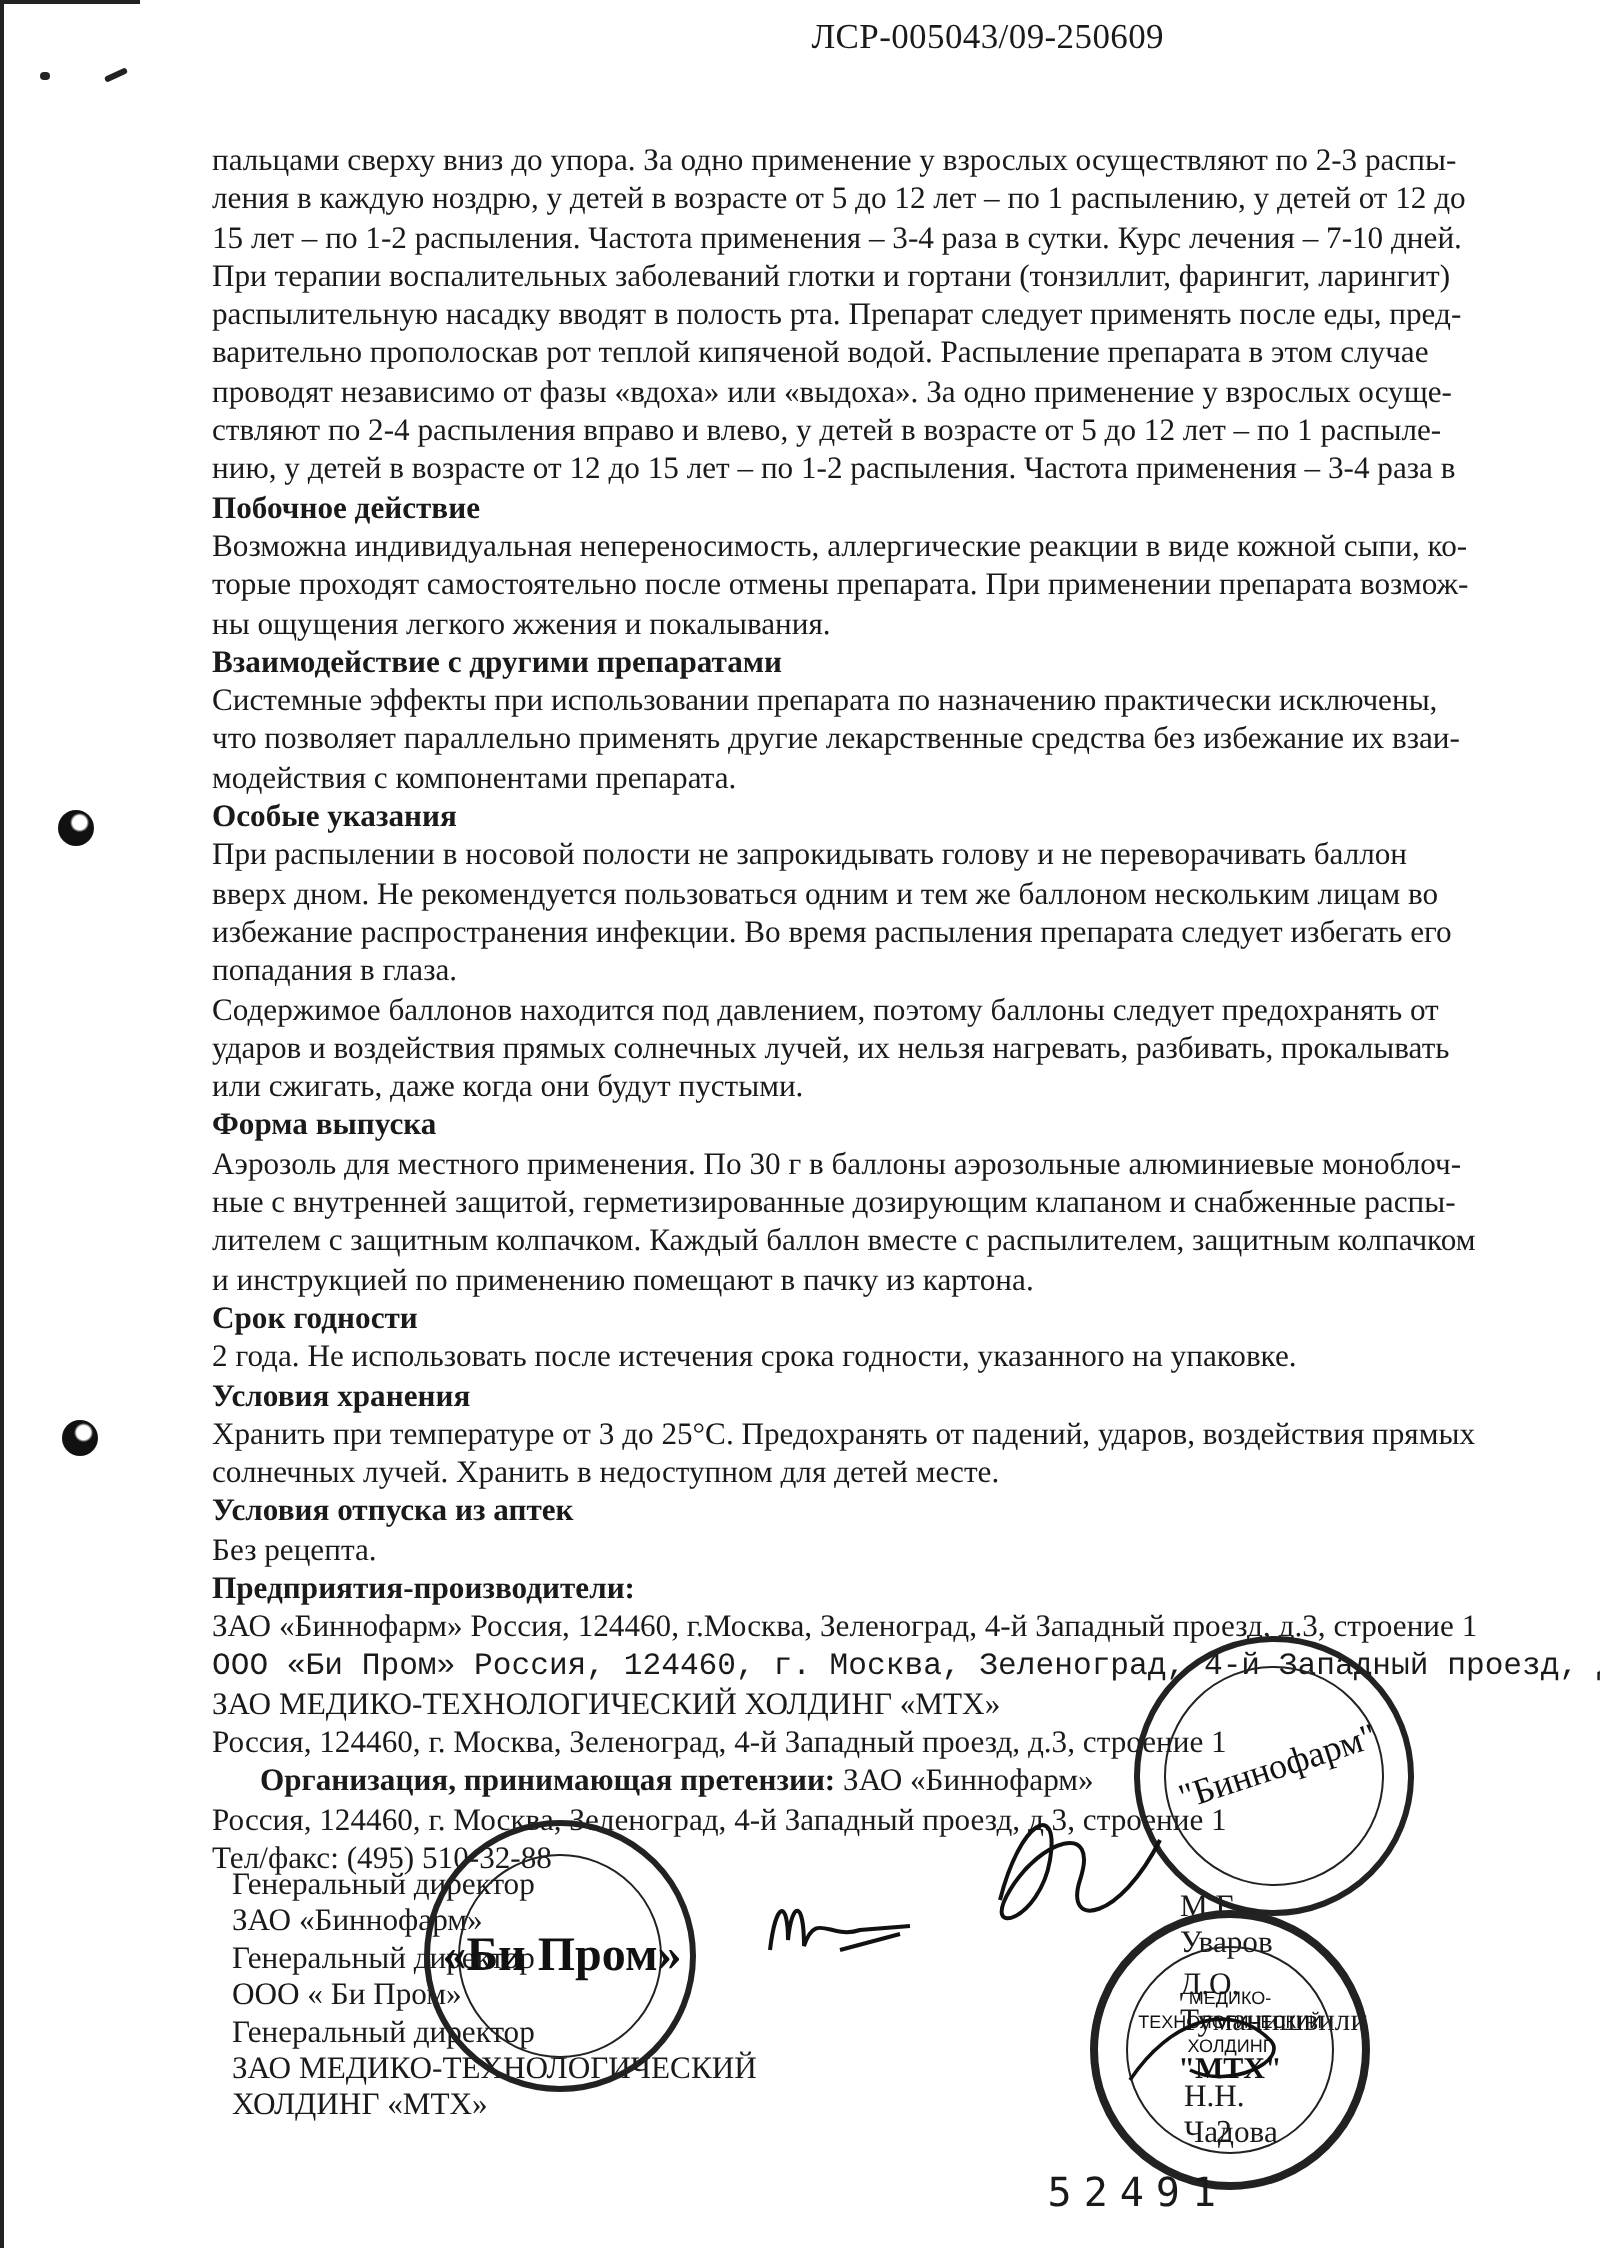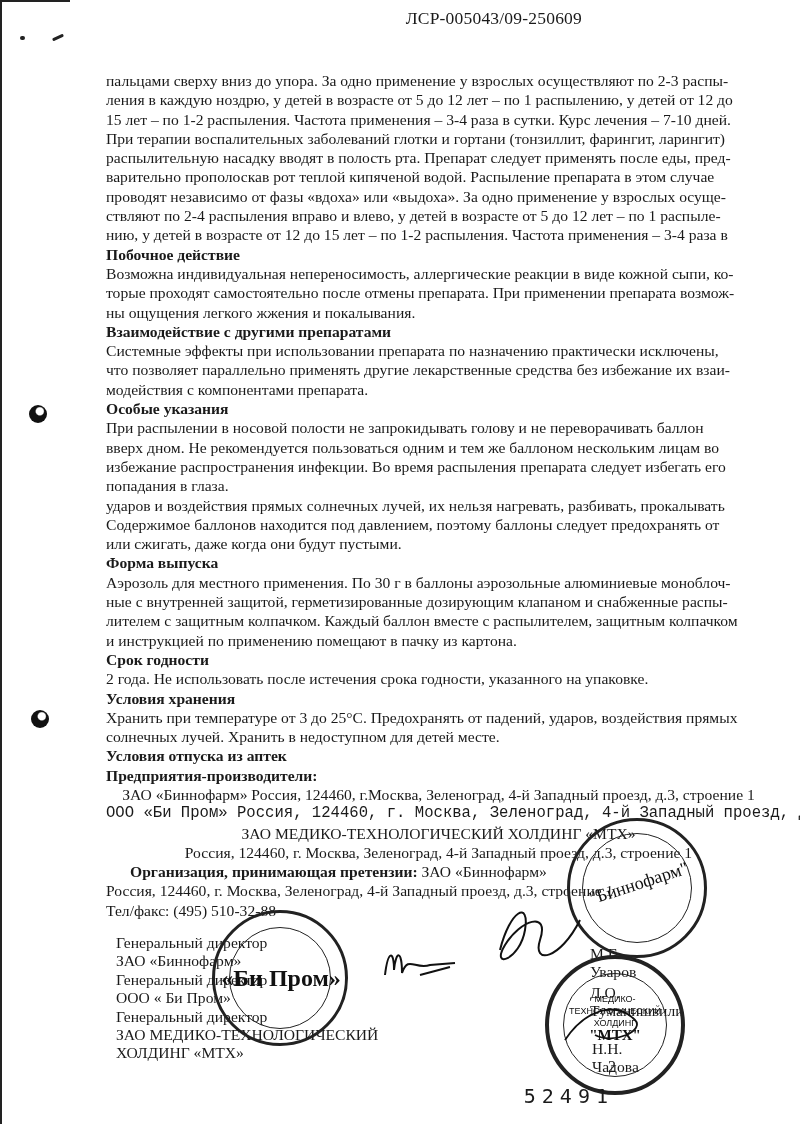--- a/index.html
+++ b/index.html
@@ -7,21 +7,21 @@
          font-family: "Liberation Serif", "DejaVu Serif", serif; color: #1a1a1a; }
   .page { position: absolute; left: 0; top: 0; width: 644px; height: 1124px; background: #fff; }
   .left-edge { position: absolute; left: 0; top: 0; width: 2px; height: 1124px; background: #222; }
   .top-edge { position: absolute; left: 0; top: 0; width: 70px; height: 2px; background: #222; }
   .scan-mark { position: absolute; background: #222; border-radius: 2px; }
   .doc-id { position: absolute; right: 62px; top: 8px; font-size: 17.5px; letter-spacing: 0.2px; }
   .content { position: absolute; left: 106px; top: 71px; width: 665px; font-size: 15.6px; line-height: 19.3px; }
   .content p { margin: 0; text-align: left; }
   .content h3 { margin: 0; font-size: 15.6px; font-weight: bold; line-height: 19.3px; }
   .line { white-space: nowrap; display: block; }
-  .addr-line { white-space: nowrap; display: block; font-size: 15.6px; text-align: center; }
+  .addr-line { white-space: nowrap; display: block; font-size: 15.6px; }
   .bold { font-weight: bold; margin-left: 24px; }
   .punch { position: absolute; width: 18px; height: 18px; border-radius: 50%;
            background: radial-gradient(circle at 60% 35%, #fff 0 22%, #111 30%); }
   .signatories { position: absolute; left: 116px; top: 934px; font-size: 15.6px; line-height: 18.4px; }
   .sig-name { position: absolute; font-size: 15.6px; }
   .page-num { position: absolute; right: 28px; top: 1058px; font-size: 16px; }
   .reg-num { position: absolute; right: 30px; top: 1084px; font-size: 20px; letter-spacing: 6px;
              font-family: "DejaVu Sans Mono", monospace; }
   .stamp { position: absolute; border-radius: 50%; border: 3px solid #222; box-sizing: border-box; }
   .stamp-inner { position: absolute; border-radius: 50%; border: 1.5px solid #222; box-sizing: border-box; }
@@ -68,22 +68,22 @@
       <span class="line">что позволяет параллельно применять другие лекарственные средства без избежание их взаи-</span>
       <span class="line">модействия с компонентами препарата.</span>
     </p>
 
     <h3>Особые указания</h3>
     <p>
       <span class="line">При распылении в носовой полости не запрокидывать голову и не переворачивать баллон</span>
       <span class="line">вверх дном. Не рекомендуется пользоваться одним и тем же баллоном нескольким лицам во</span>
       <span class="line">избежание распространения инфекции. Во время распыления препарата следует избегать его</span>
       <span class="line">попадания в глаза.</span>
+      <span class="line">Содержимое баллонов находится под давлением, поэтому баллоны следует предохранять от</span>
       <span class="line">ударов и воздействия прямых солнечных лучей, их нельзя нагревать, разбивать, прокалывать</span>
-      <span class="line">Содержимое баллонов находится под давлением, поэтому баллоны следует предохранять от</span>
       <span class="line">или сжигать, даже когда они будут пустыми.</span>
     </p>
 
     <h3>Форма выпуска</h3>
     <p>
       <span class="line">Аэрозоль для местного применения. По 30 г в баллоны аэрозольные алюминиевые моноблоч-</span>
       <span class="line">ные с внутренней защитой, герметизированные дозирующим клапаном и снабженные распы-</span>
       <span class="line">лителем с защитным колпачком. Каждый баллон вместе с распылителем, защитным колпачком</span>
       <span class="line">и инструкцией по применению помещают в пачку из картона.</span>
     </p>
@@ -93,20 +93,23 @@
       <span class="line">2 года. Не использовать после истечения срока годности, указанного на упаковке.</span>
     </p>
 
     <h3>Условия хранения</h3>
     <p>
       <span class="line">Хранить при температуре от 3 до 25°С.  Предохранять от падений, ударов, воздействия прямых</span>
       <span class="line">солнечных лучей. Хранить в недоступном для детей месте.</span>
     </p>
 
     <h3>Условия отпуска из аптек</h3>
+    <p>
+      <span class="line">Без рецепта.</span>
+    </p>
 
     <h3>Предприятия-производители:</h3>
     <p style="font-family:'Liberation Sans','DejaVu Sans',sans-serif;">
       <span class="addr-line" style="font-family:'Liberation Serif',serif;">ЗАО «Биннофарм» Россия, 124460, г.Москва, Зеленоград, 4-й Западный проезд, д.3, строение 1</span>
       <span class="addr-line" style="font-family:Liberation Mono, monospace;">ООО «Би Пром» Россия, 124460, г. Москва, Зеленоград, 4-й Западный проезд, д.3, строение 1</span>
       <span class="addr-line" style="font-family:'Liberation Serif',serif;">ЗАО МЕДИКО-ТЕХНОЛОГИЧЕСКИЙ ХОЛДИНГ «МТХ»</span>
       <span class="addr-line" style="font-family:'Liberation Serif',serif;">Россия, 124460, г. Москва, Зеленоград, 4-й Западный проезд, д.3, строение 1</span>
     </p>
 
     <p>

